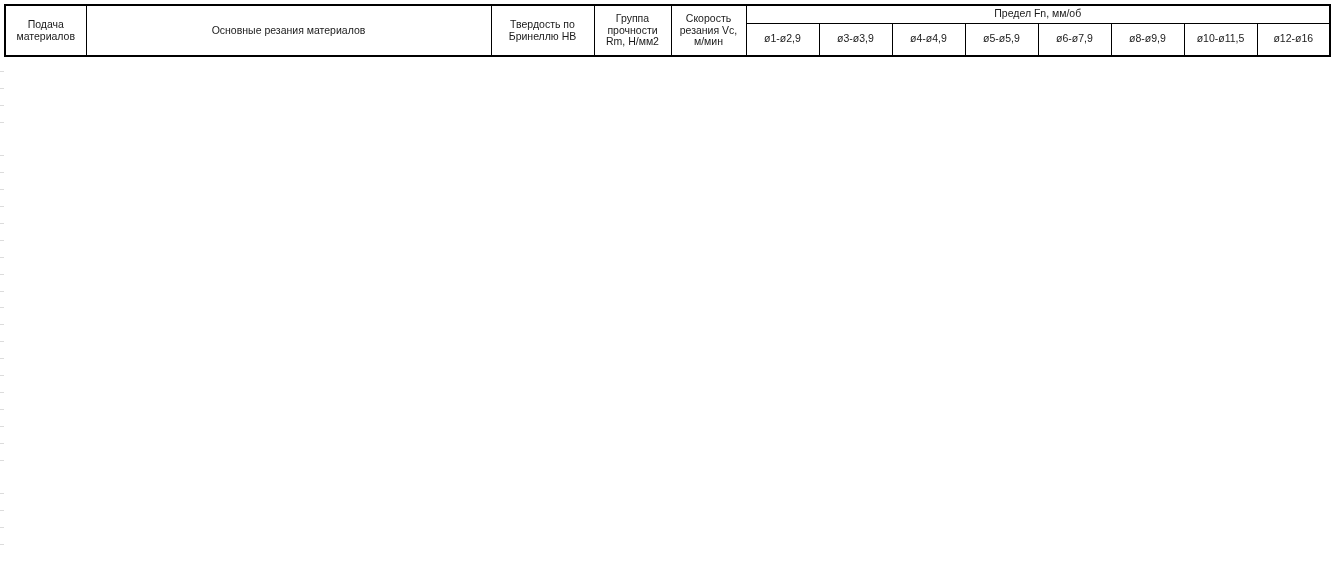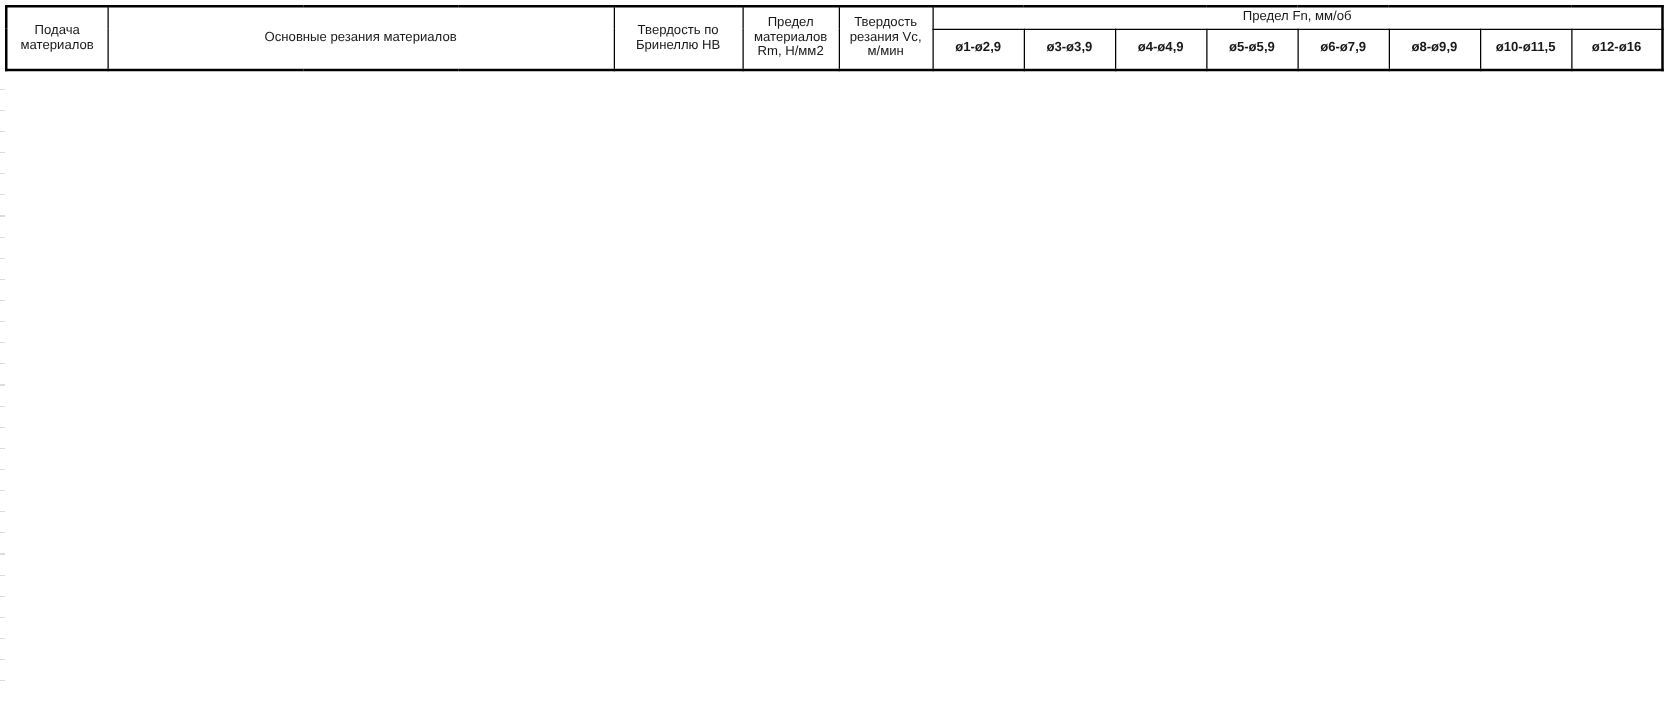--- a/index.html
+++ b/index.html
@@ -14,21 +14,21 @@
   table.tbl {
     position:absolute; left:4px; top:4px;
     border-collapse:collapse; table-layout:fixed;
     border:2px solid #000;
     font-size:10.5px; color:var(--c-text,#262626);
   }
   .tbl td, .tbl th { border:1px solid #4d4d4d; overflow:hidden; padding:0 3px; line-height:1.1; }
   .tbl thead th { border-color:#000; background:#fff; font-weight:normal; text-align:center; color:#1a1a1a; }
   .tbl thead tr.h1 { height:18px; }
   .tbl thead tr.h2 { height:33px; }
-  .tbl thead tr.h2 th { font-weight:bold; }
+  .tbl thead tr.h2 th { font-weight:normal; }
 </style>
 </head>
 <body>
 
 <div class="page">
   <div class="gutter-left"></div>
   <table class="tbl">
     <colgroup>
       <col style="width:81px">
         <col style="width:157px">
@@ -44,22 +44,22 @@
       <col style="width:73px">
         <col style="width:73px">
         <col style="width:73px">
         <col style="width:73px">
     </colgroup>
     <thead>
       <tr class="h1">
         <th rowspan="2">Подача материалов</th>
         <th rowspan="2" colspan="3">Основные резания материалов</th>
         <th rowspan="2">Твердость по Бринеллю HB</th>
-        <th rowspan="2">Предел материалов Rm, Н/мм2</th>
-        <th rowspan="2">Твердость резания Vc, м/мин</th>
+        <th rowspan="2">Группа прочности Rm, Н/мм2</th>
+        <th rowspan="2">Скорость резания Vc, м/мин</th>
         <th colspan="8">Предел Fn, мм/об</th>
       </tr>
       <tr class="h2">
         <th>ø1-ø2,9</th>
         <th>ø3-ø3,9</th>
         <th>ø4-ø4,9</th>
         <th>ø5-ø5,9</th>
         <th>ø6-ø7,9</th>
         <th>ø8-ø9,9</th>
         <th>ø10-ø11,5</th>

